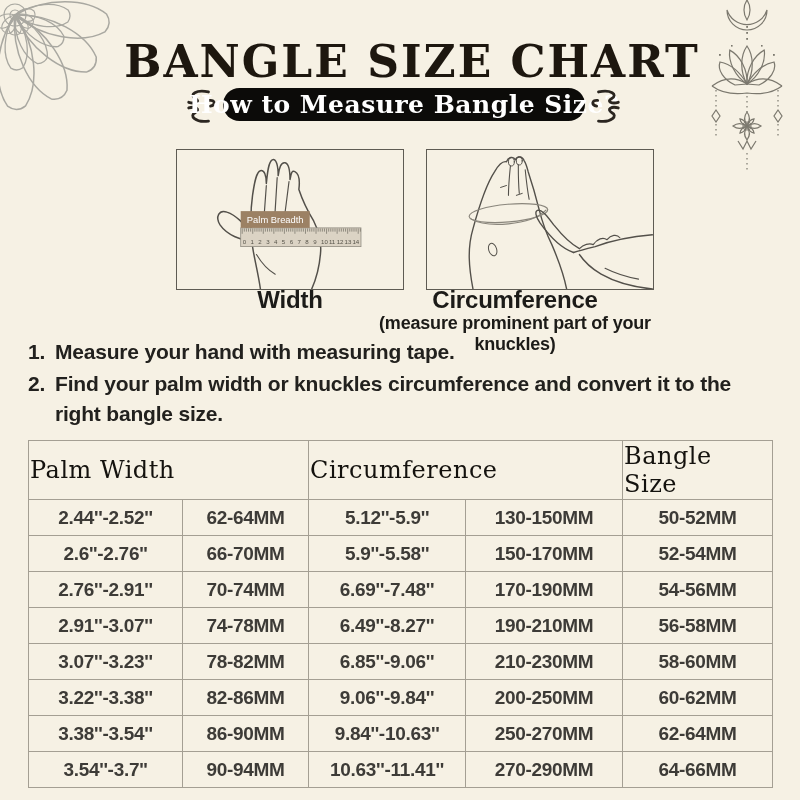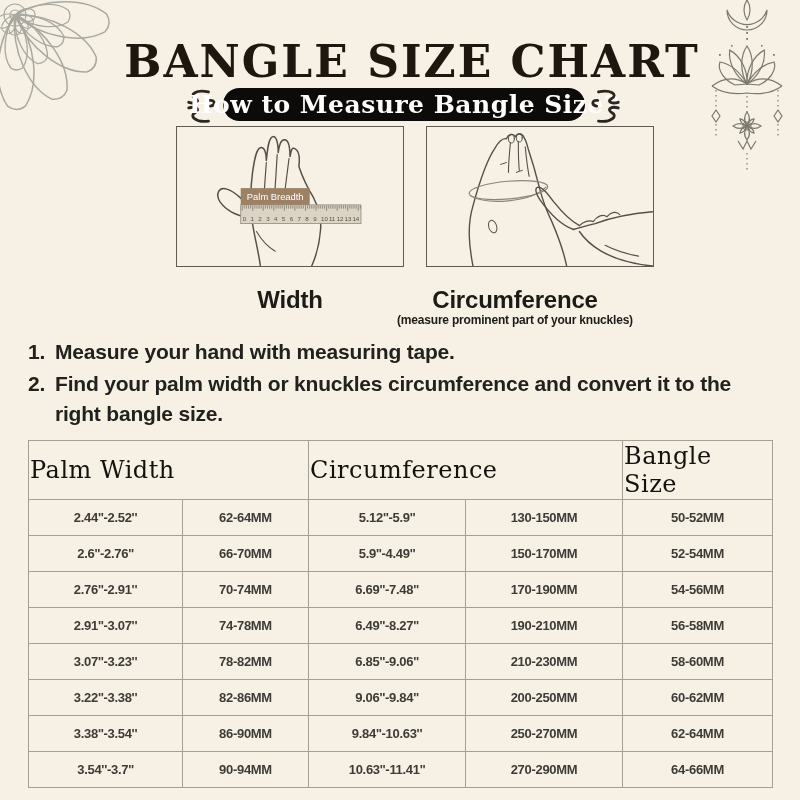--- a/index.html
+++ b/index.html
@@ -29,44 +29,44 @@
 
   .banner{position:absolute;left:223px;top:88px;width:362px;height:33px;background:var(--banner-bg);
           border-radius:17px;display:flex;align-items:center;justify-content:center}
   .banner-label{color:var(--banner-text);font-family:"DejaVu Serif","Liberation Serif",serif;
           font-weight:700;font-size:25px;letter-spacing:.5px;white-space:nowrap}
   .flourish{position:absolute;top:88px;width:32px;height:38px}
   .flourish svg{width:100%;height:100%}
   .flourish.left{left:184px}
   .flourish.right{left:591px;transform:scaleX(-1)}
 
-  .illus-box{position:absolute;top:126px;width:228px;height:141px;border:1.5px solid var(--box-border);
+  .illus-box{position:absolute;top:149px;width:228px;height:141px;border:1.5px solid var(--box-border);
              background:var(--background)}
   .illus-box.width-box{left:176px}
   .illus-box.circ-box{left:426px}
   .illus-box svg{width:100%;height:100%;display:block}
 
   .caption{position:absolute;top:286px;text-align:center;font-weight:700;font-size:24px;
            letter-spacing:-.2px;color:#1c1b18}
   .caption.width-cap{left:176px;width:228px}
   .caption.circ-cap{left:376px;width:278px}
-  .caption-note{font-size:12px;font-weight:700;letter-spacing:-.2px;margin-top:-1px;color:#1c1b18}
+  .caption-note{font-size:18px;font-weight:700;letter-spacing:-.2px;margin-top:-1px;color:#1c1b18}
 
   .instructions{position:absolute;left:28px;top:337px}
   .instr{display:flex;font-size:21px;font-weight:700;letter-spacing:-.2px;line-height:1.43;
          color:var(--body-text);margin-bottom:2px}
   .instr-num{width:27px;flex:none}
   .instr-txt{max-width:700px}
 
   table.size-table{position:absolute;left:28px;top:440px;width:744px;border-collapse:collapse;
                    table-layout:fixed;border:1.5px solid var(--table-border)}
   .size-table th{height:47px;font-family:"DejaVu Serif","Liberation Serif",serif;font-weight:400;
                  font-size:24px;color:var(--header-text);border:1px solid var(--table-border);
                  text-align:left;letter-spacing:.5px}
-  .size-table td{height:36px;text-align:center;font-size:13px;font-weight:700;letter-spacing:-.3px;
+  .size-table td{height:36px;text-align:center;font-size:19px;font-weight:700;letter-spacing:-.3px;
                  color:var(--table-text);border:1px solid var(--table-border);white-space:nowrap}
 
   .corner-mandala{position:absolute;left:0;top:0;width:146px;height:146px}
   .lotus-ornament{position:absolute;left:692px;top:0;width:110px;height:180px}
 </style>
 </head>
 <body>
 
 <div class="page">
 
@@ -260,21 +260,21 @@
         <tr>
           <td>2.44''-2.52''</td>
           <td>62-64MM</td>
           <td>5.12''-5.9''</td>
           <td>130-150MM</td>
           <td>50-52MM</td>
         </tr>
         <tr>
           <td>2.6''-2.76''</td>
           <td>66-70MM</td>
-          <td>5.9''-4.49''</td>
+          <td>5.9''-5.58''</td>
           <td>150-170MM</td>
           <td>52-54MM</td>
         </tr>
         <tr>
           <td>2.76''-2.91''</td>
           <td>70-74MM</td>
           <td>6.69''-7.48''</td>
           <td>170-190MM</td>
           <td>54-56MM</td>
         </tr>

